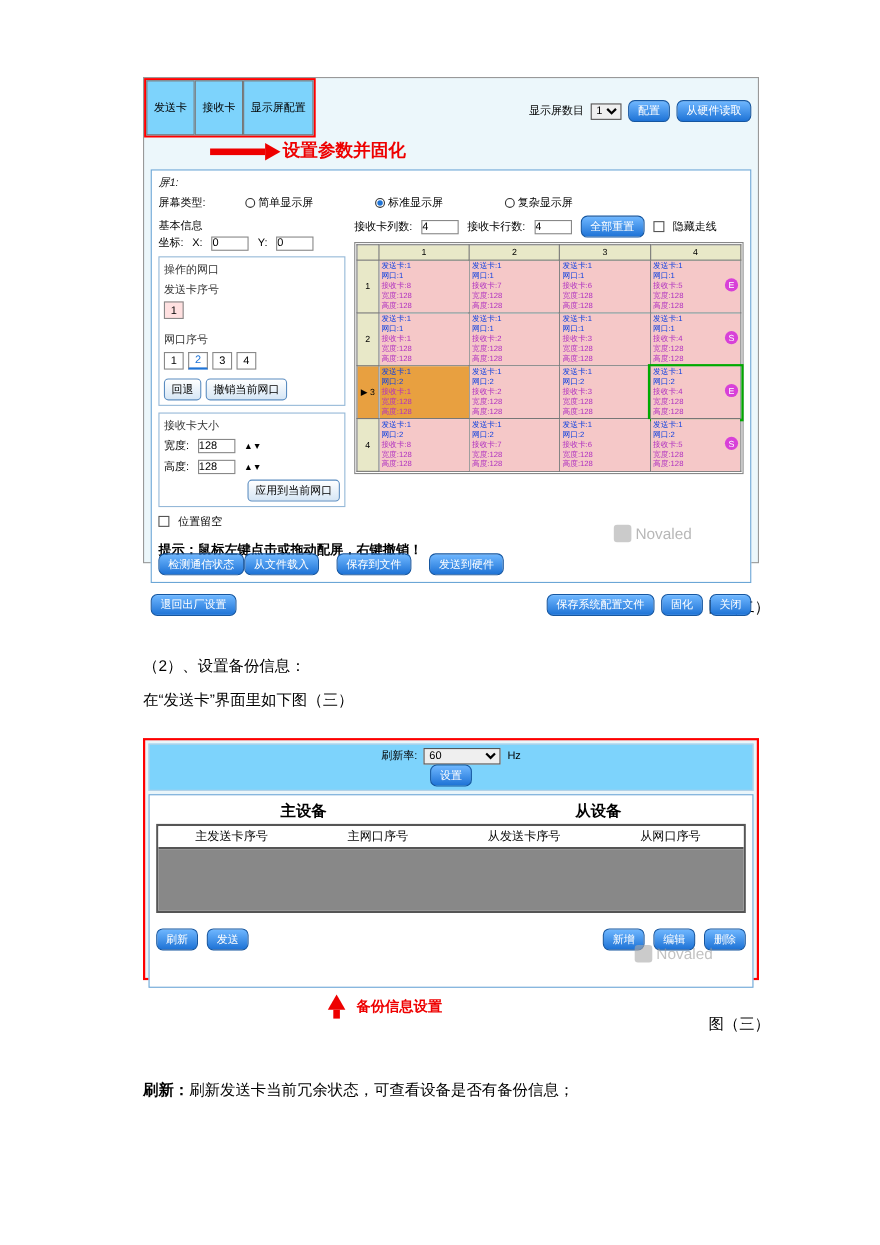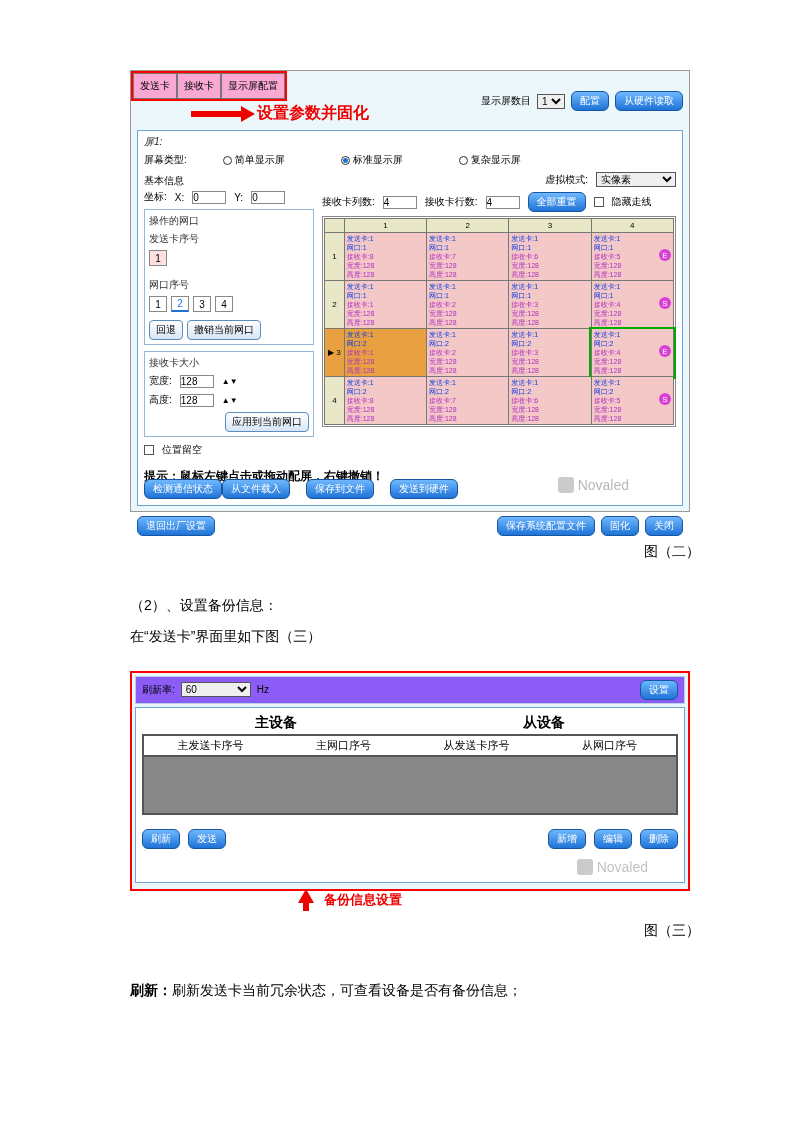--- a/index.html
+++ b/index.html
@@ -1,21 +1,21 @@
 <!DOCTYPE html>
 <html><head>
 <meta charset="utf-8">
 <style>
   * { box-sizing: border-box; margin: 0; padding: 0; }
   body { font-family: "Microsoft YaHei", Arial, sans-serif; background: #fff; font-size: 12px; color: #000; }
   .page { width: 800px; margin: 0 auto; padding: 70px 100px 40px 130px; }
   
   
   .fig1 { border: 1px solid #999; background: #ecf7fb; width: 560px; position: relative; height: 442px; }
-  .tab { border: 1px solid #777; padding: 5px 6px; background: #f9a8d4; font-size: 10px; text-align: right; }
+  .tab { border: 1px solid #777; padding: 17px 6px; background: #7dd3fc; font-size: 10px; text-align: right; }
   .tabs-red-border { border: 2px solid red; display: inline-flex;}
   .arrow-row { display: flex; align-items: center; margin: 2px 0 0 60px;}
   .arrow-shape { display:inline-flex; align-items:center;}
   .arrow-bar { width: 50px; height: 6px; background: #e00;}
   .arrow-head { width:0;height:0;border-top:8px solid transparent;border-bottom:8px solid transparent;border-left:14px solid #e00;}
   .arrow-text { color:#e00; font-weight:700; font-size:16px; margin-left:2px;}
   .top-right { position:absolute; right:6px; top:20px; display:flex; gap:6px; align-items:center; font-size:10px;}
   .blue-btn { background: linear-gradient(#6fb7ff,#1e73d6); color:#fff; border:1px solid #1556a0; border-radius:6px; padding:2px 8px; font-size:10px; }
   .select-sm { font-size:10px; border:1px solid #555;}
   
@@ -57,21 +57,21 @@
   
   .watermark { position:absolute; right:60px; bottom:18px; color:#888; font-size:14px; opacity:0.6; display:flex; align-items:center; gap:4px;}
   .wm-icon { width:16px;height:16px; background:#aaa; border-radius:3px;}
   
   .caption { text-align:right; font-size:14px; margin:31px 0 36px;}
   .doc-h { font-size:14px; font-weight:400; margin-bottom:10px;}
   .doc-p { font-size:14px; margin-bottom:22px; line-height:1.7;}
   
   
   .fig2 { border:2px solid red; background:#e9f5fa; width:560px; height:220px; padding:3px; position:relative;}
-  .fig2-top { display:flex; justify-content:space-between; align-items:center; background:#8b5cf6; border:1px solid #b8d2e6; padding:3px 6px; margin-bottom:3px; font-size:10px;}
+  .fig2-top { display:flex; justify-content:space-between; align-items:center; background:#7dd3fc; border:1px solid #b8d2e6; padding:3px 6px; margin-bottom:3px; font-size:10px;flex-direction:column;}
   .fig2-panel { border:1px solid #6ba6d6; background:#fff; padding:6px; height:176px; position:relative;}
   .fig2-title { font-size:11px; margin-bottom:4px;}
   .dev-head { display:flex; justify-content:space-around; font-size:14px; font-weight:700;}
   .tbl-frame { border:2px solid #555; background:#fff; margin-top:2px;}
   .tbl-head { display:flex; background:#fff; border-bottom:2px solid #555;}
   .tbl-head div { flex:1; text-align:center; font-size:11px; padding:2px 0;}
   .tbl-body { height:56px; background:#888;}
   .fig2-btns { display:flex; justify-content:space-between; margin-top:14px;}
   .fig2-btns .grp { display:flex; gap:8px;}
   .arrow-note { display:flex; align-items:center; justify-content:center; gap:4px; margin-top:6px;}
@@ -173,24 +173,20 @@
               </div>
             <div style="text-align:right"><button class="btn-sm">应用到当前网口</button></div>
           </div>
           <div class="row-line">
               <span class="checkbox-sq"></span>
               <span>位置留空</span>
             </div>
         </div>
 
         <div class="right-col">
-          <div class="row-line" style="justify-content:flex-end">
-            <span>虚拟模式:</span>
-            <select class="select-sm" style="width:80px"><option>实像素</option></select>
-          </div>
           <div class="grid-head row-line">
             <span>接收卡列数:</span>
               <input class="tiny-input" value="4" style="">
             <span>接收卡行数:</span>
               <input class="tiny-input" value="4" style="">
             <button class="blue-btn">全部重置</button>
             <span class="checkbox-sq"></span>
               <span>隐藏走线</span>
           </div>
           <div class="grid-wrap">

